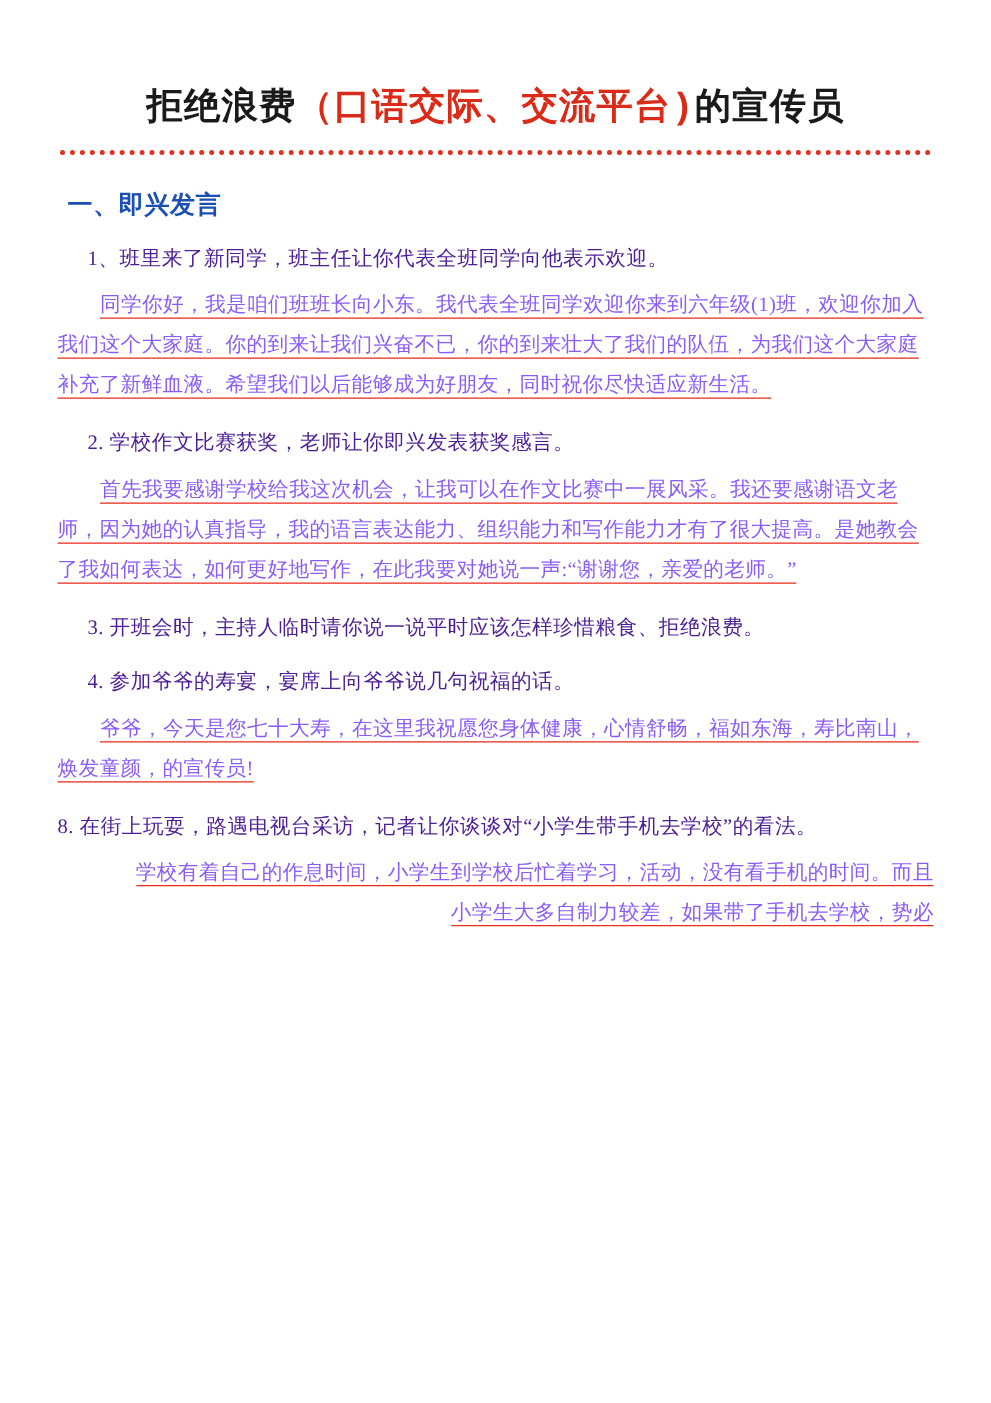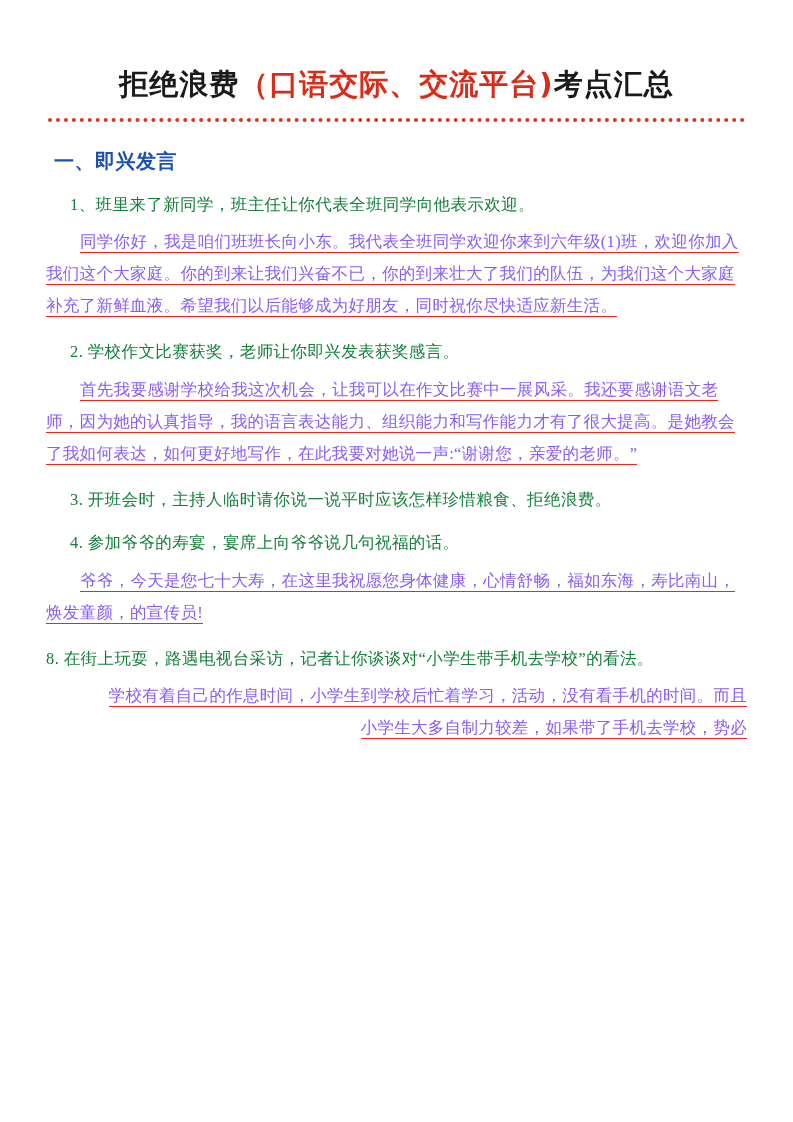--- a/index.html
+++ b/index.html
@@ -25,36 +25,37 @@
     font-weight: bold;
     font-size: 29px;
     letter-spacing: 1px;
     color: #1a1a1a;
     margin: 14px 0 0 0;
     line-height: 1.3;
     white-space: nowrap;
   }
   .doc-title .red {
     color: #d92b18;
+    font-family: Liberation Mono, monospace;
   }
   .dotted-rule {
     margin: 14px 2px 0 2px;
     height: 4px;
     border-top: 4px dotted #dd3322;
   }
   .section-heading {
     color: #1a4fb5;
     font-family: "DejaVu Sans", "Liberation Sans", sans-serif;
     font-weight: bold;
     font-size: 20px;
     margin: 22px 0 0 8px;
     letter-spacing: 0.5px;
   }
   .q {
-    color: #15803d;
+    color: #4c1d95;
     font-size: 16.5px;
     line-height: 1.65;
     margin: 16px 0 0 0;
     text-indent: 24px;
     letter-spacing: 0.4px;
   }
   .q.noindent-left {
     text-indent: 0;
     margin-left: 0;
   }
@@ -79,21 +80,21 @@
   .clip-bottom {
     overflow: hidden;
   }
 </style>
 </head>
 <body>
 
 <div class="page">
 
   <h1 class="doc-title">
-    <span>拒绝浪费</span><span class="red">（口语交际、交流平台)</span><span>考点汇总</span>
+    <span>拒绝浪费</span><span class="red">（口语交际、交流平台)</span><span>的宣传员</span>
   </h1>
 
   <div class="dotted-rule"></div>
 
   <div class="section-heading">一、即兴发言</div>
 
   <p class="q">1、班里来了新同学，班主任让你代表全班同学向他表示欢迎。</p>
   <p class="ans"><span class="u">同学你好，我是咱们班班长向小东。我代表全班同学欢迎你来到六年级(1)班，欢迎你加入我们这个大家庭。你的到来让我们兴奋不已，你的到来壮大了我们的队伍，为我们这个大家庭补充了新鲜血液。希望我们以后能够成为好朋友，同时祝你尽快适应新生活。</span></p>
 
   <p class="q">2. 学校作文比赛获奖，老师让你即兴发表获奖感言。</p>

